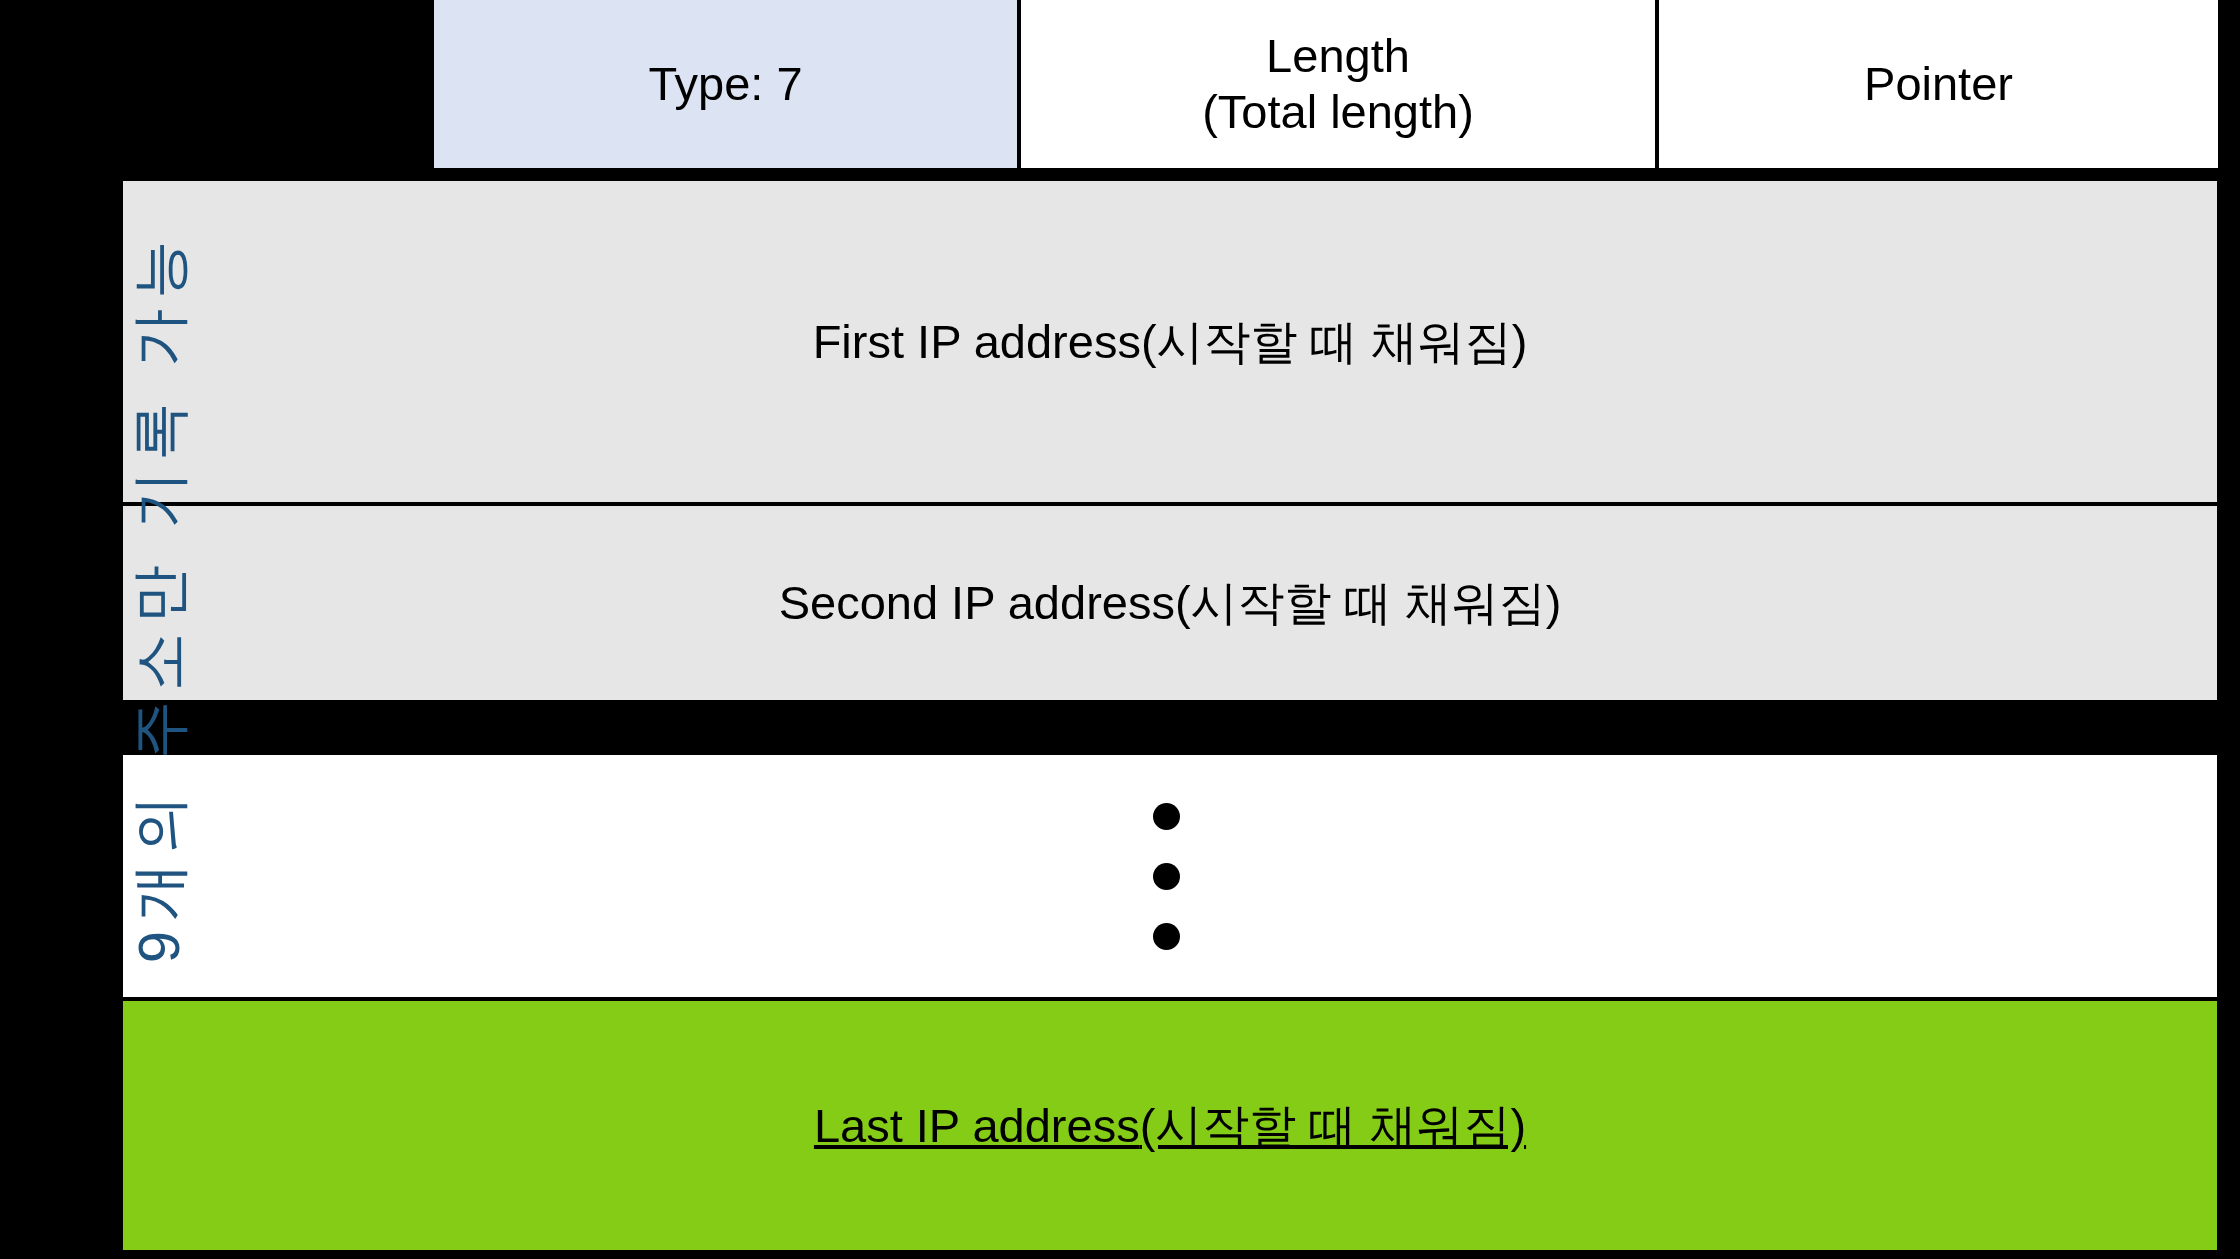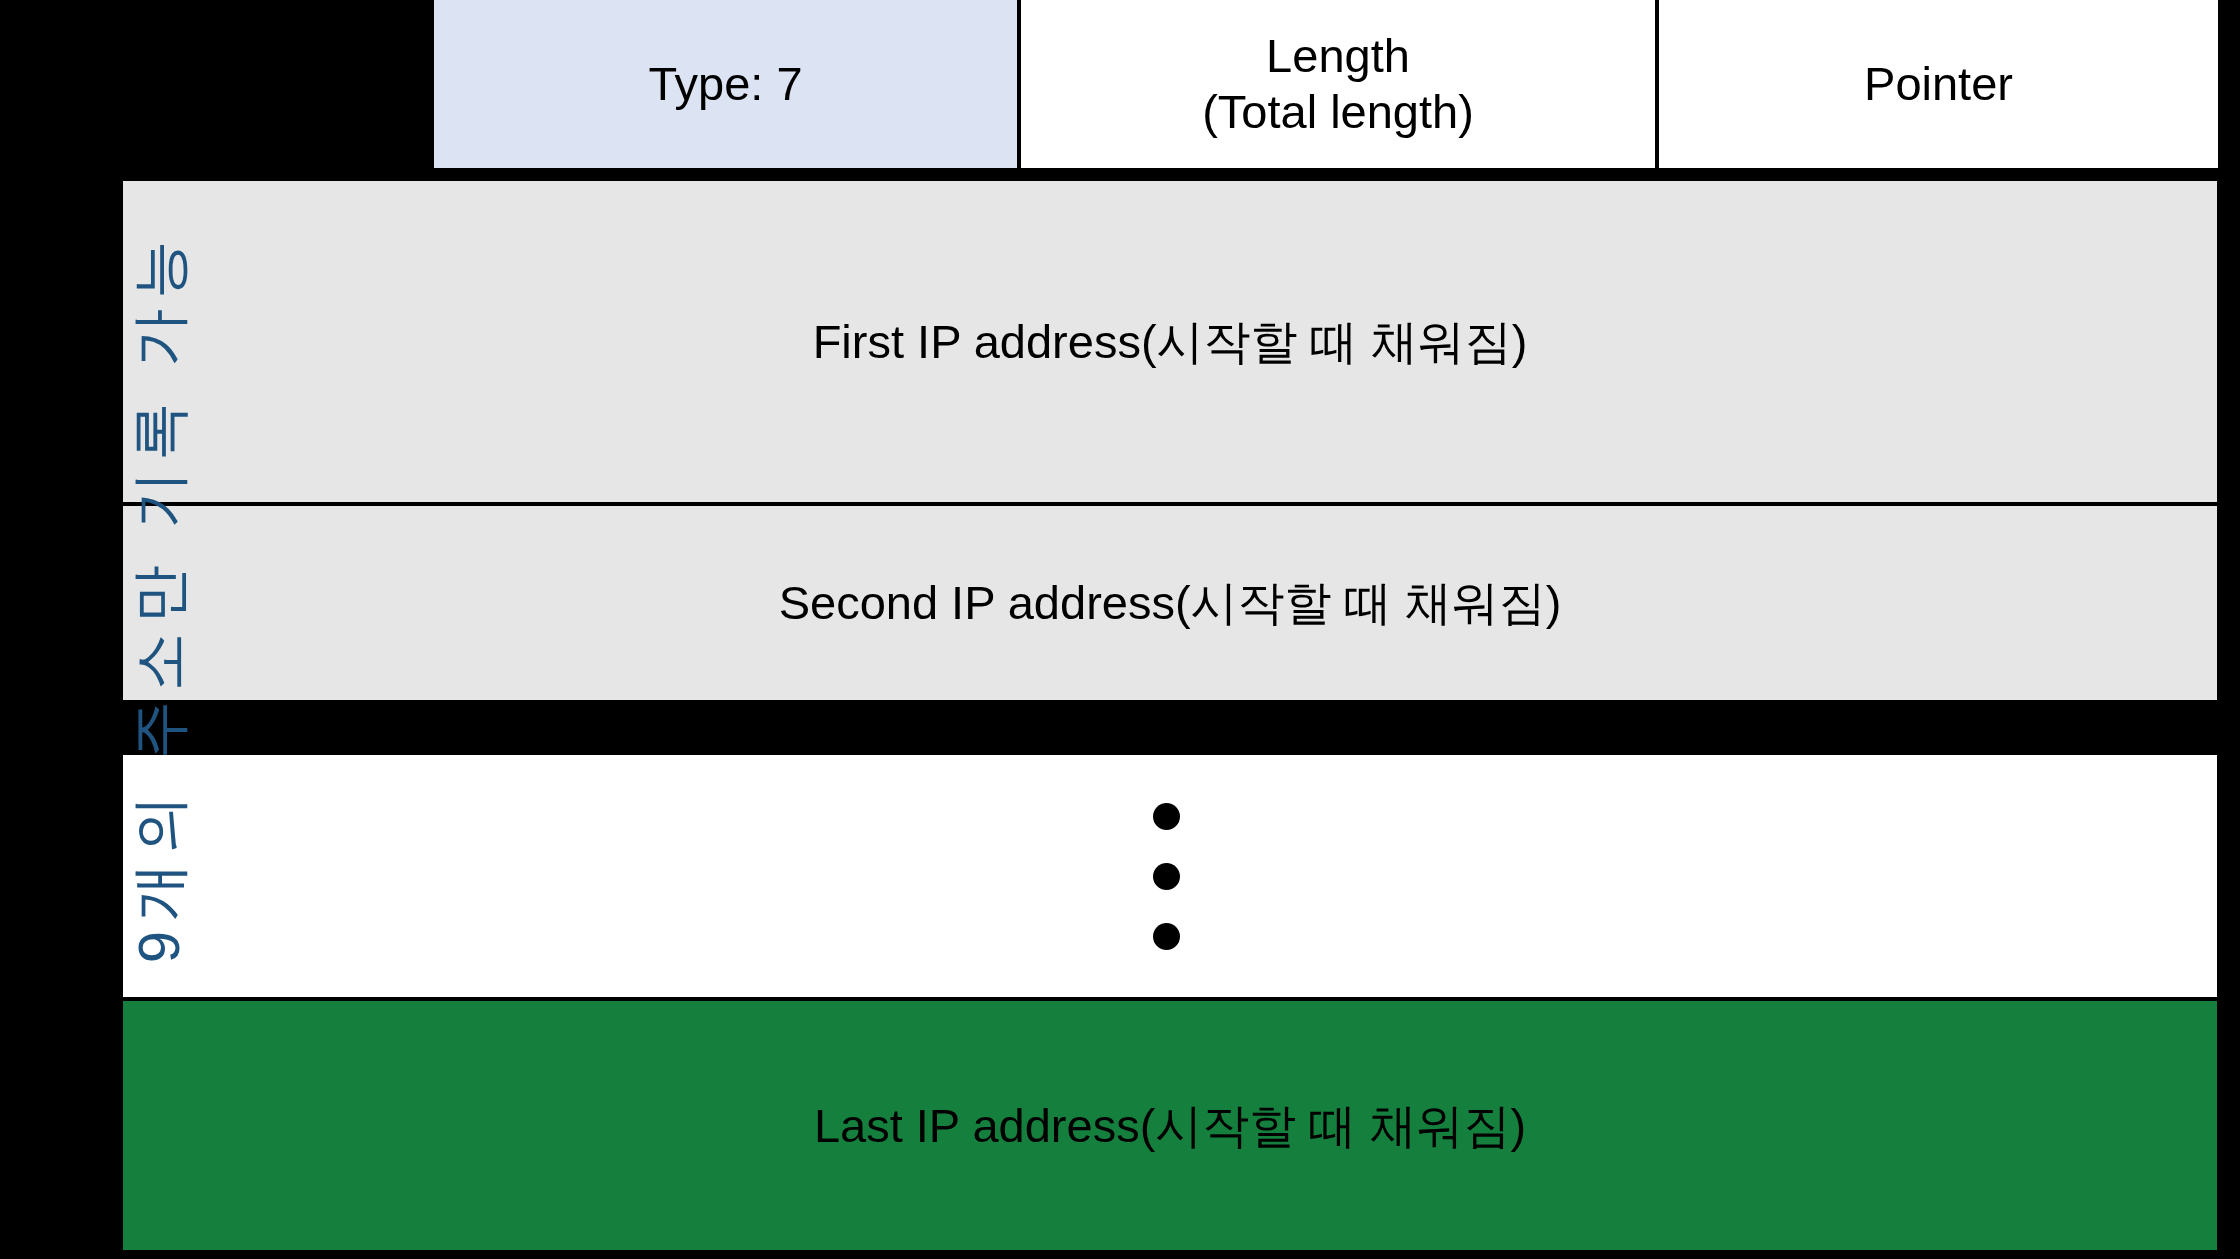--- a/index.html
+++ b/index.html
@@ -14,21 +14,21 @@
   #hdr-pointer{left:1659px; width:563px; background:#ffffff; border:4px solid #000; border-top:none; border-left:none;}
 
   
   .row{position:absolute;left:118px;width:2104px;box-sizing:border-box;
        display:flex;align-items:center;justify-content:center;
        text-align:center;color:#000;font-size:47px;line-height:1.26;
        border-left:5px solid #000;border-right:5px solid #000;}
   #row-first  {top:176px;  height:330px; background:#e6e6e6; border-top:5px solid #000;  border-bottom:4px solid #000;}
   #row-second {top:506px;  height:198px; background:#e6e6e6; border-bottom:4px solid #000;text-align:right;}
   #row-dots   {top:755px;  height:246px; background:#ffffff; border-bottom:4px solid #000;}
-  #row-last   {top:1001px; height:254px; background:#15803d; border-bottom:5px solid #000;}
+  #row-last   {top:1001px; height:254px; background:#84cc16; border-bottom:5px solid #000;text-decoration:underline;}
 
   .cell-line{display:block;}
 
   
   .dots{display:flex;flex-direction:column;align-items:center;justify-content:center;gap:33px;
         margin-left:-7px;}
   .dot{width:27px;height:27px;border-radius:50%;background:#000;}
 
   
   #side-label{position:absolute;left:-340px;top:558px;width:1000px;

